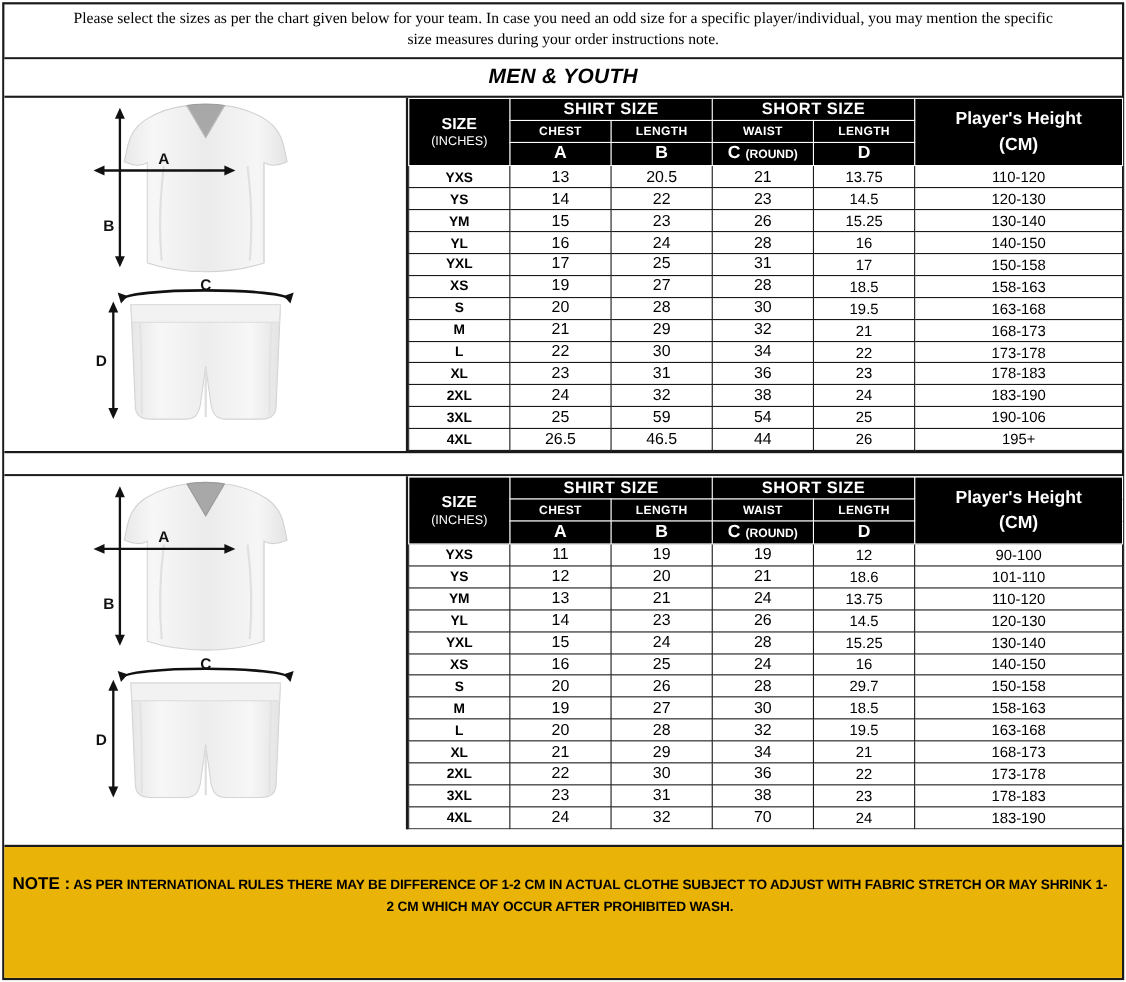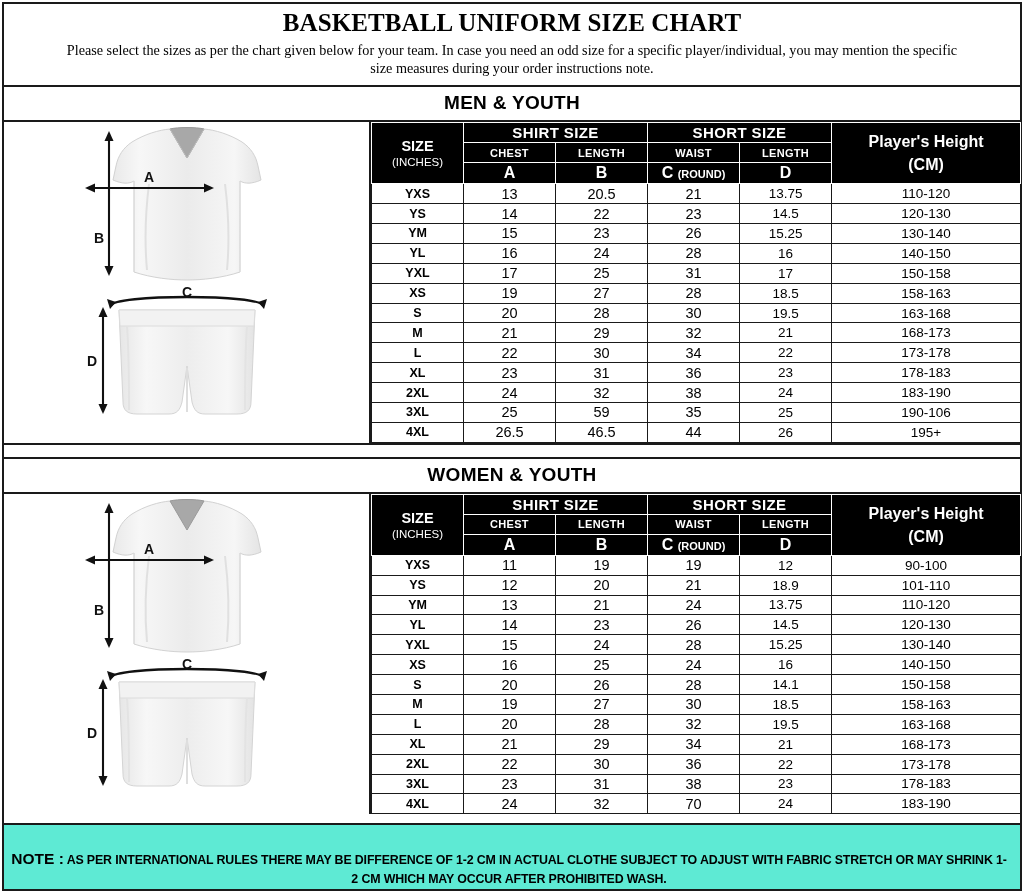--- a/index.html
+++ b/index.html
@@ -50,20 +50,21 @@
 
   
   .band {
     text-align: center;
     font-weight: bold;
     font-size: 19px;
     letter-spacing: 0.3px;
     padding: 5px 0 6px 0;
     border-bottom: 2px solid #1a1a1a;
     background: #ffffff;
+    font-style: italic;
   }
 
   
   .section {
     display: flex;
     flex-direction: row;
     align-items: stretch;
   }
   .art-cell {
     width: 367px;
@@ -178,21 +179,21 @@
     height: 14px;
     border-bottom: 2px solid #1a1a1a;
     background: #ffffff;
   }
 
   
   .note {
     flex: 1 1 auto;
     padding: 22px 12px 0 6px;
     text-align: center;
-    background: #5eead4;
+    background: #eab308;
   }
   .note-line {
     font-family: "Liberation Sans", sans-serif;
     font-weight: bold;
     font-size: 12.4px;
     line-height: 1.5;
     letter-spacing: -0.15px;
   }
   .note-line .lead {
     font-size: 15.5px;
@@ -202,21 +203,20 @@
 
   
   .art-svg { display: block; }
 </style>
 </head>
 <body>
 
 <div class="sheet">
 
   <div class="title-block">
-    <div class="main-title">BASKETBALL UNIFORM SIZE CHART</div>
     <div class="subtitle">Please select the sizes as per the chart given below for your team. In case you need an odd size for a specific player/individual, you may mention the specific size measures during your order instructions note.</div>
   </div>
 
   <div class="band">MEN &amp; YOUTH</div>
 
   <div class="section">
 
     <div class="art-cell">
 
       <svg class="art-svg" width="300" height="160" viewBox="0 0 300 160">
@@ -404,40 +404,39 @@
               <td class="num-lg">24</td>
               <td class="num-lg">32</td>
               <td class="num-lg">38</td>
               <td>24</td>
               <td>183-190</td>
             </tr>
             <tr>
               <td class="sz">3XL</td>
               <td class="num-lg">25</td>
               <td class="num-lg">59</td>
-              <td class="num-lg">35</td>
+              <td class="num-lg">54</td>
               <td>25</td>
               <td>190-106</td>
             </tr>
             <tr>
               <td class="sz">4XL</td>
               <td class="num-lg">26.5</td>
               <td class="num-lg">46.5</td>
               <td class="num-lg">44</td>
               <td>26</td>
               <td>195+</td>
             </tr>
           </tbody>
       </table>
     </div>
   </div>
 
   <div class="spacer"></div>
 
-  <div class="band">WOMEN &amp; YOUTH</div>
 
   <div class="section">
 
     <div class="art-cell">
       <svg class="art-svg" width="300" height="160" viewBox="0 0 300 160">
         <path d="M95 18 C108 10 122 6 133 5 L167 5 C178 6 192 10 205 18
                  C214 24 219 32 221 42 L224 56 C215 60 208 60 203 57
                  L203 148 C185 154 165 156 150 156 C135 156 115 154 97 148
                  L97 57 C92 60 85 60 76 56 L79 42 C81 32 86 24 95 18 Z" fill="url(#jg1)" stroke="#d2d2d2" stroke-width="1"></path>
         <path d="M133 5 L150 34 L167 5 C160 3 140 3 133 5 Z" fill="#a8a8a8" stroke="#9a9a9a" stroke-width="1"></path>
@@ -522,21 +521,21 @@
               <td class="num-lg">19</td>
               <td class="num-lg">19</td>
               <td>12</td>
               <td>90-100</td>
             </tr>
             <tr>
               <td class="sz">YS</td>
               <td class="num-lg">12</td>
               <td class="num-lg">20</td>
               <td class="num-lg">21</td>
-              <td>18.9</td>
+              <td>18.6</td>
               <td>101-110</td>
             </tr>
             <tr>
               <td class="sz">YM</td>
               <td class="num-lg">13</td>
               <td class="num-lg">21</td>
               <td class="num-lg">24</td>
               <td>13.75</td>
               <td>110-120</td>
             </tr>
@@ -562,21 +561,21 @@
               <td class="num-lg">25</td>
               <td class="num-lg">24</td>
               <td>16</td>
               <td>140-150</td>
             </tr>
             <tr>
               <td class="sz">S</td>
               <td class="num-lg">20</td>
               <td class="num-lg">26</td>
               <td class="num-lg">28</td>
-              <td>14.1</td>
+              <td>29.7</td>
               <td>150-158</td>
             </tr>
             <tr>
               <td class="sz">M</td>
               <td class="num-lg">19</td>
               <td class="num-lg">27</td>
               <td class="num-lg">30</td>
               <td>18.5</td>
               <td>158-163</td>
             </tr>

